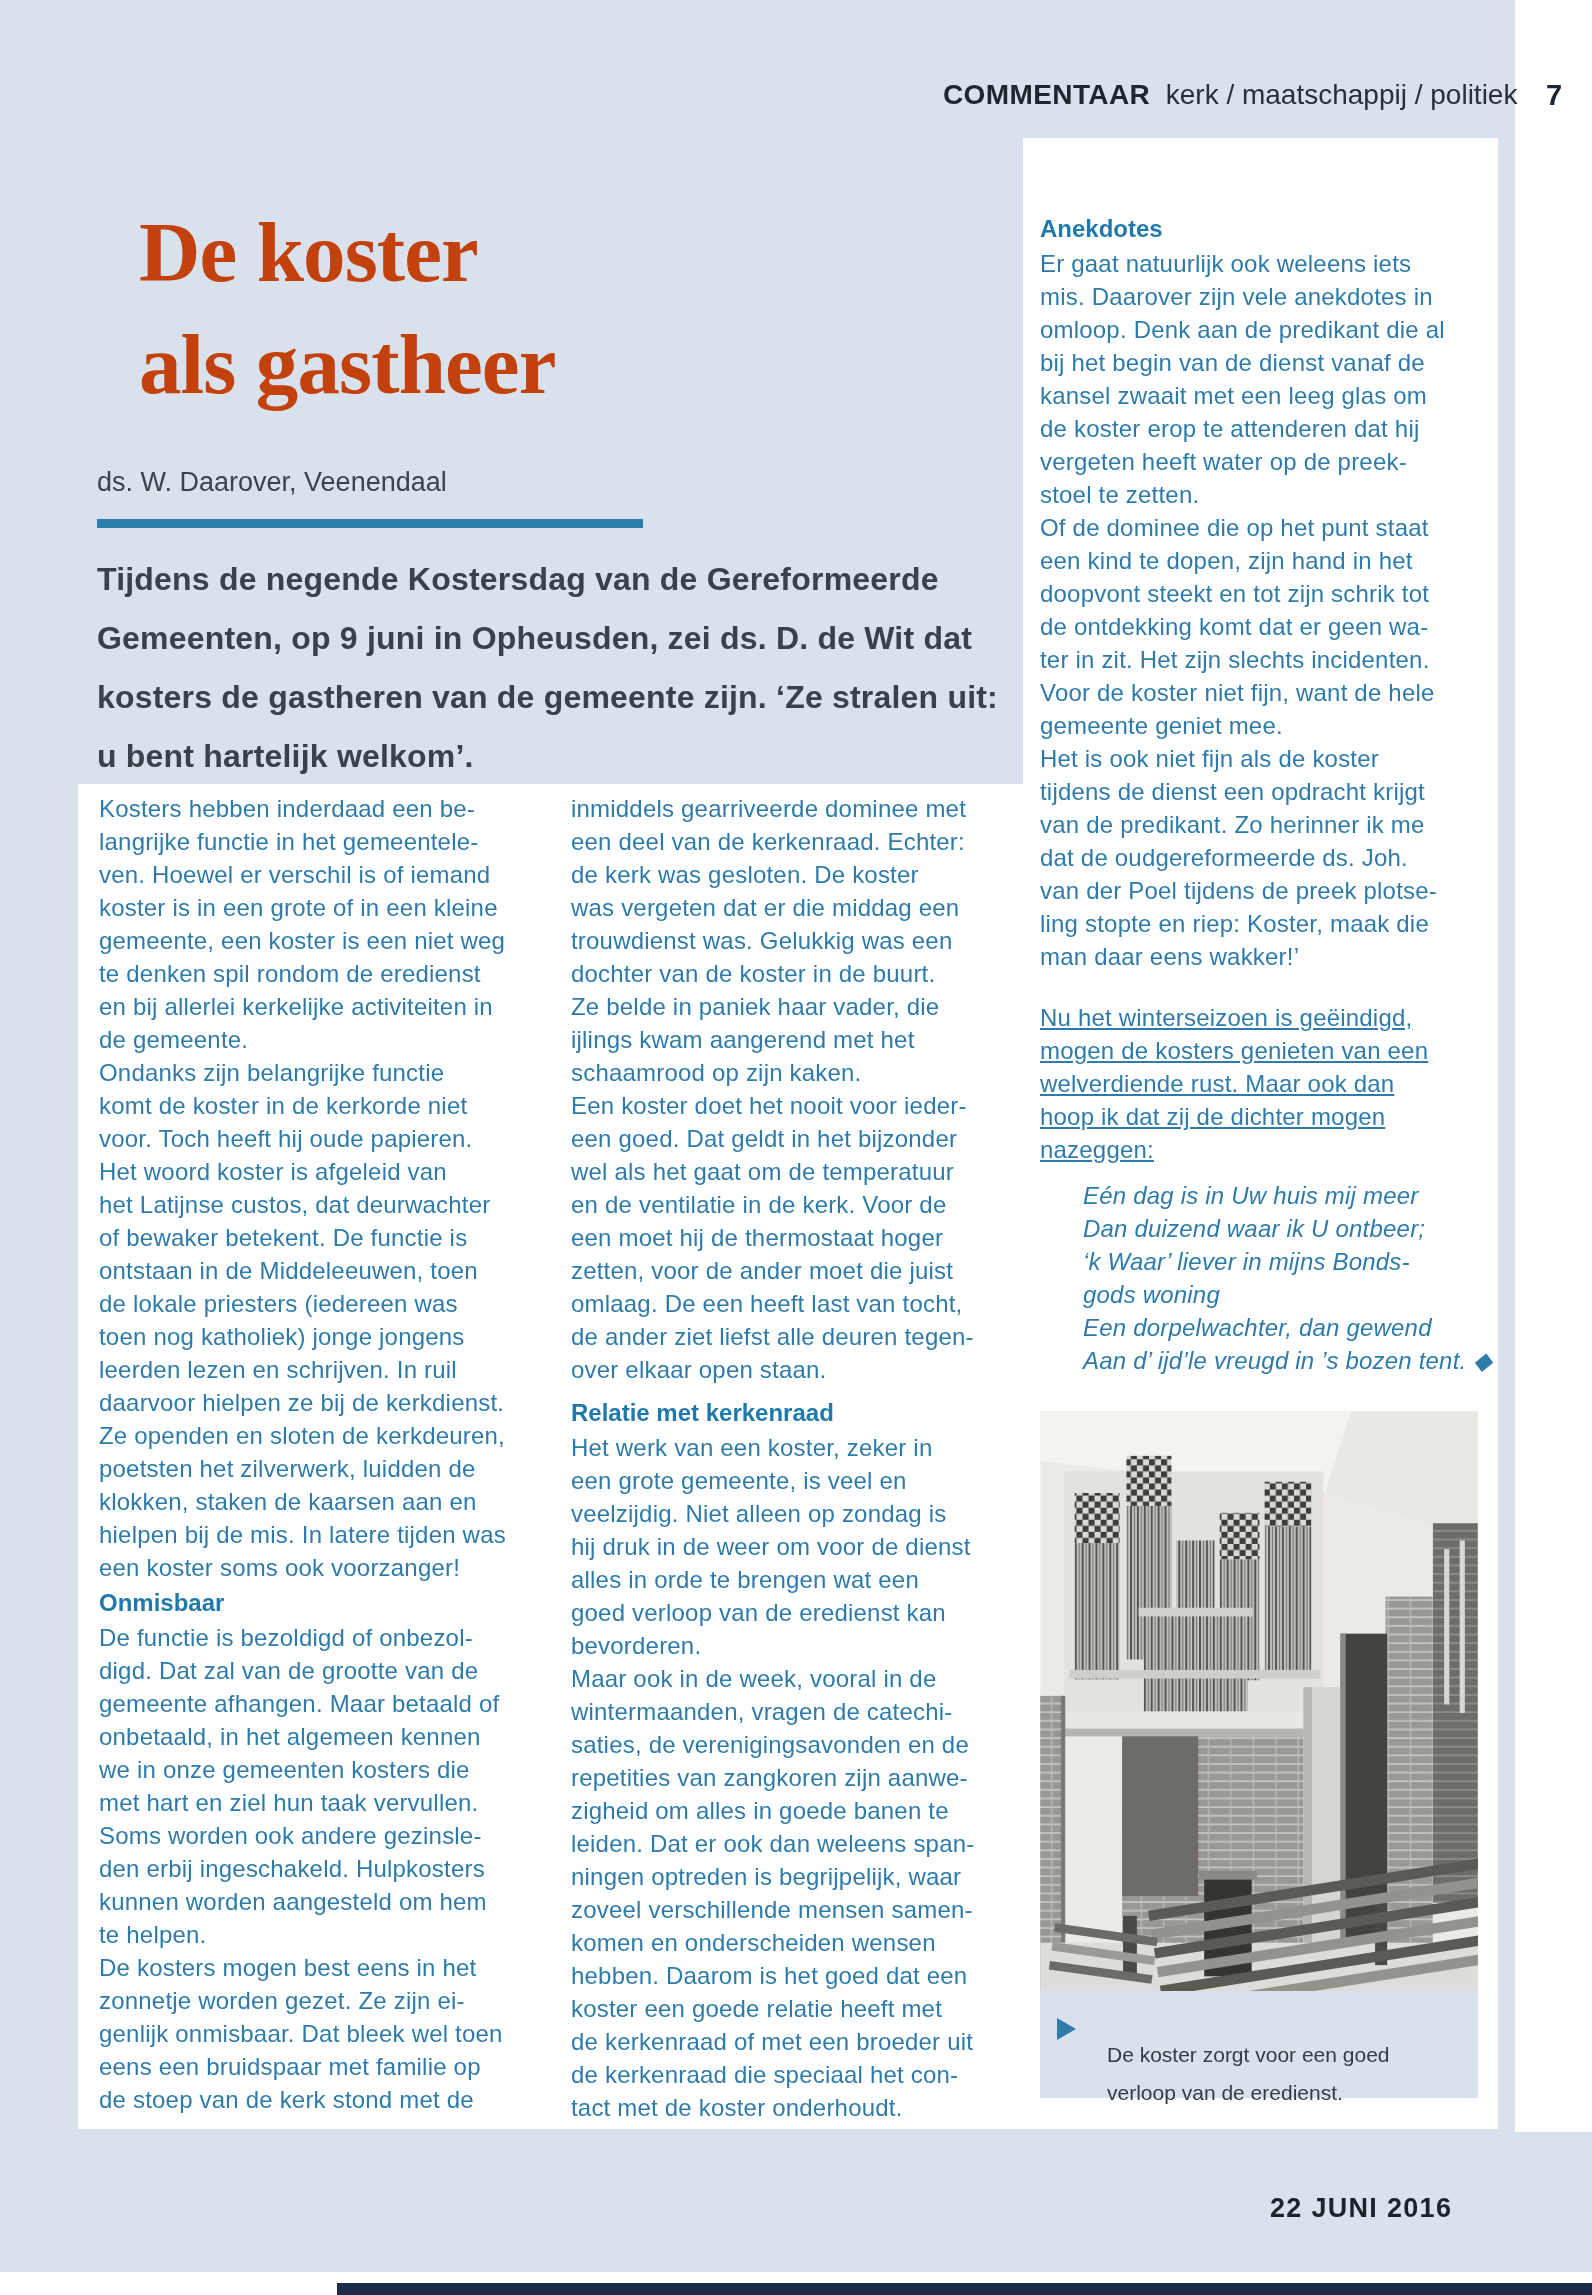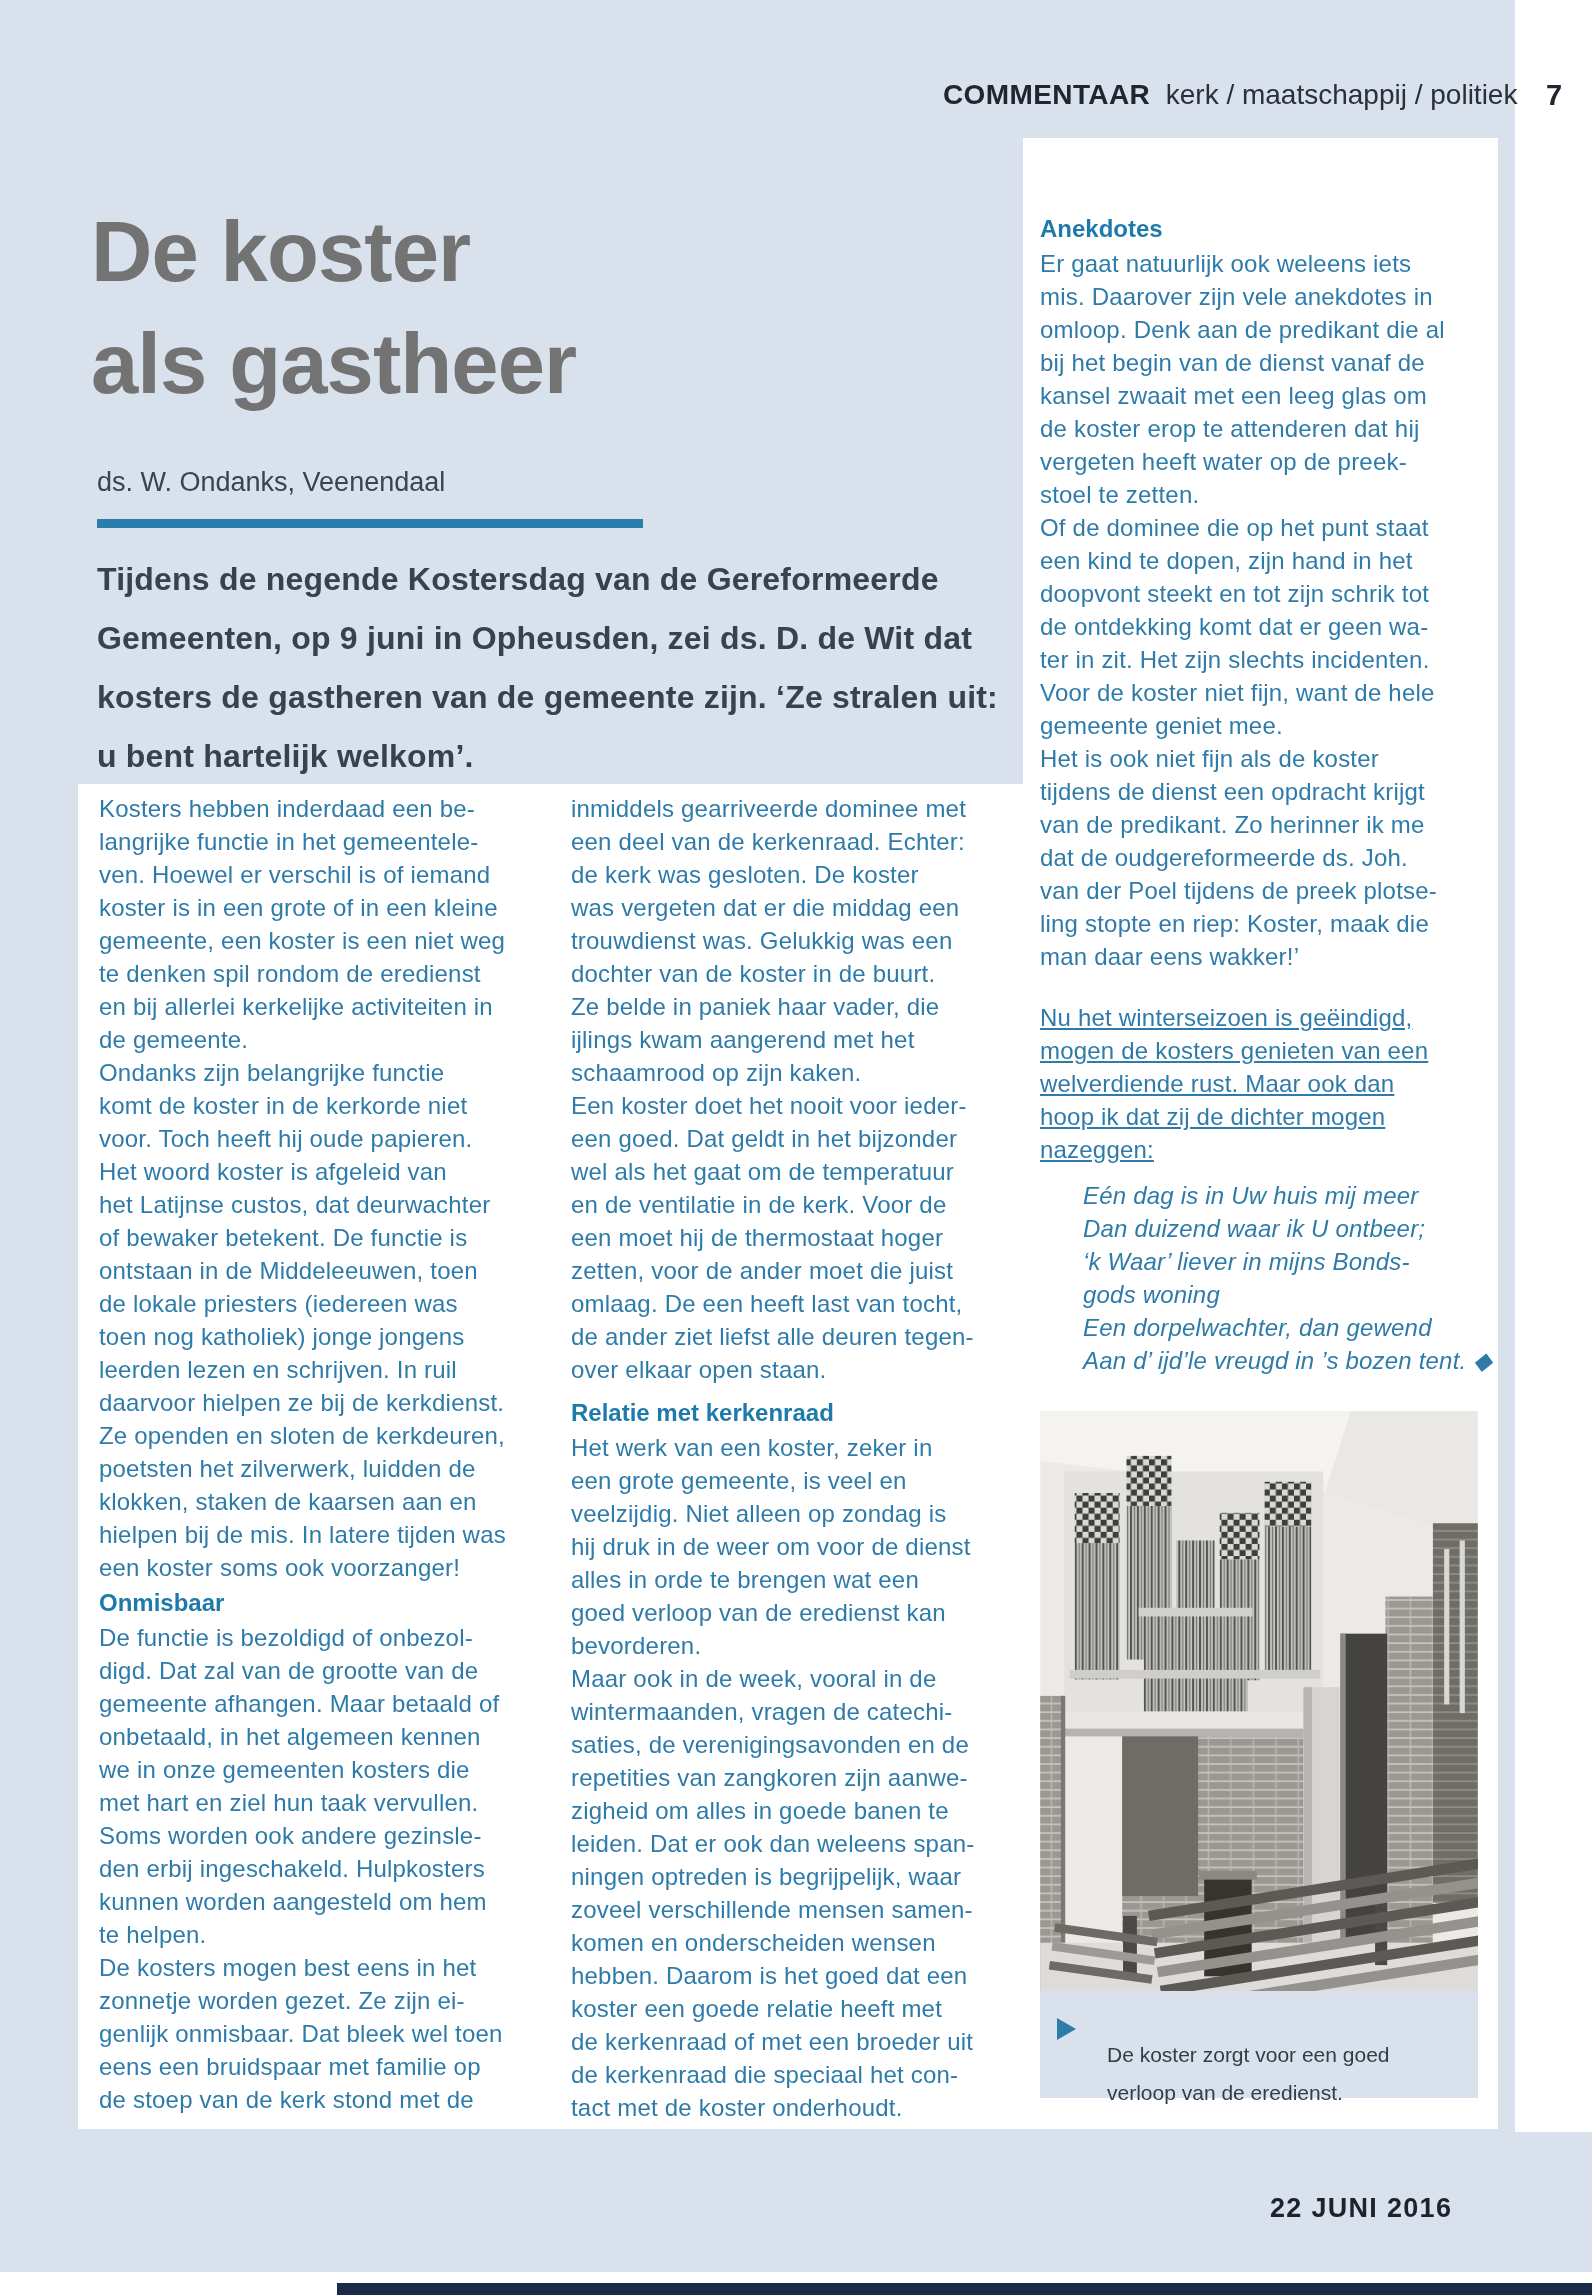--- a/index.html
+++ b/index.html
@@ -3,22 +3,22 @@
 <meta charset="utf-8">
 <style>
   html,body{margin:0;padding:0;background:#fff;}
   .page{position:relative;width:1592px;height:2295px;background:#d9e2ec;
         font-family:"Liberation Sans",sans-serif;overflow:hidden;}
   .abs{position:absolute;}
   .white{background:#ffffff;}
   .pre{white-space:pre;}
   .body-text{font-size:24px;line-height:33px;color:#2e7ba9;letter-spacing:0.2px;}
   .col-h{font-size:24px;line-height:33px;font-weight:700;color:#1f79ab;}
-  .title{font-family:Liberation Sans, sans-serif;font-weight:700;font-size:85px;
-         line-height:112px;color:#737373;letter-spacing:-0.9px;}
+  .title{font-family:Liberation Serif, serif;font-weight:700;font-size:85px;
+         line-height:112px;color:#c2410c;letter-spacing:-0.9px;margin-left:48px;}
   .author{font-size:27px;color:#3b434d;}
   .rule{background:#2b7dab;}
   .intro{font-size:32px;line-height:59px;font-weight:700;color:#39424c;letter-spacing:0.2px;}
   .header-row{display:flex;align-items:flex-end;gap:15.5px;}
   .header-label{font-size:28px;font-weight:700;color:#21252e;letter-spacing:0.4px;}
   .header-topics{font-size:28px;color:#2a2f38;}
   .pagenum{font-size:29px;font-weight:700;color:#21252e;text-align:center;width:78px;}
   .poem{font-style:italic;}
   .caption-box{background:#d9e2ec;}
   .caption-text{font-size:21px;line-height:38px;color:#343c44;margin-top:29px;}
@@ -36,21 +36,21 @@
   <div class="abs white" style="left:0;top:2272px;width:1592px;height:23px;"></div>
 
   <div class="abs header-row" style="left:943px;top:79px;">
     <span class="header-label">COMMENTAAR</span>
     <span class="header-topics">kerk / maatschappij / politiek</span>
   </div>
   <div class="abs pagenum" style="left:1515px;top:79px;">7</div>
 
   <div class="abs title pre" style="left:91px;top:196px;">De koster
 als gastheer</div>
-  <div class="abs author" style="left:97px;top:467px;">ds. W. Ondanks, Veenendaal</div>
+  <div class="abs author" style="left:97px;top:467px;">ds. W. Daarover, Veenendaal</div>
   <div class="abs rule" style="left:97px;top:519px;width:546px;height:8.6px;"></div>
   <div class="abs intro pre" style="left:97px;top:550px;">Tijdens de negende Kostersdag van de Gereformeerde
 Gemeenten, op 9 juni in Opheusden, zei ds. D. de Wit dat
 kosters de gastheren van de gemeente zijn. ‘Ze stralen uit:
 u bent hartelijk welkom’.</div>
 
   <div class="abs white" style="left:78px;top:784px;width:945px;height:1345px;"></div>
   <div class="abs white" style="left:1023px;top:138px;width:475px;height:1991px;"></div>
 
   <div class="abs body-text pre" style="left:99px;top:792px;">Kosters hebben inderdaad een be-

